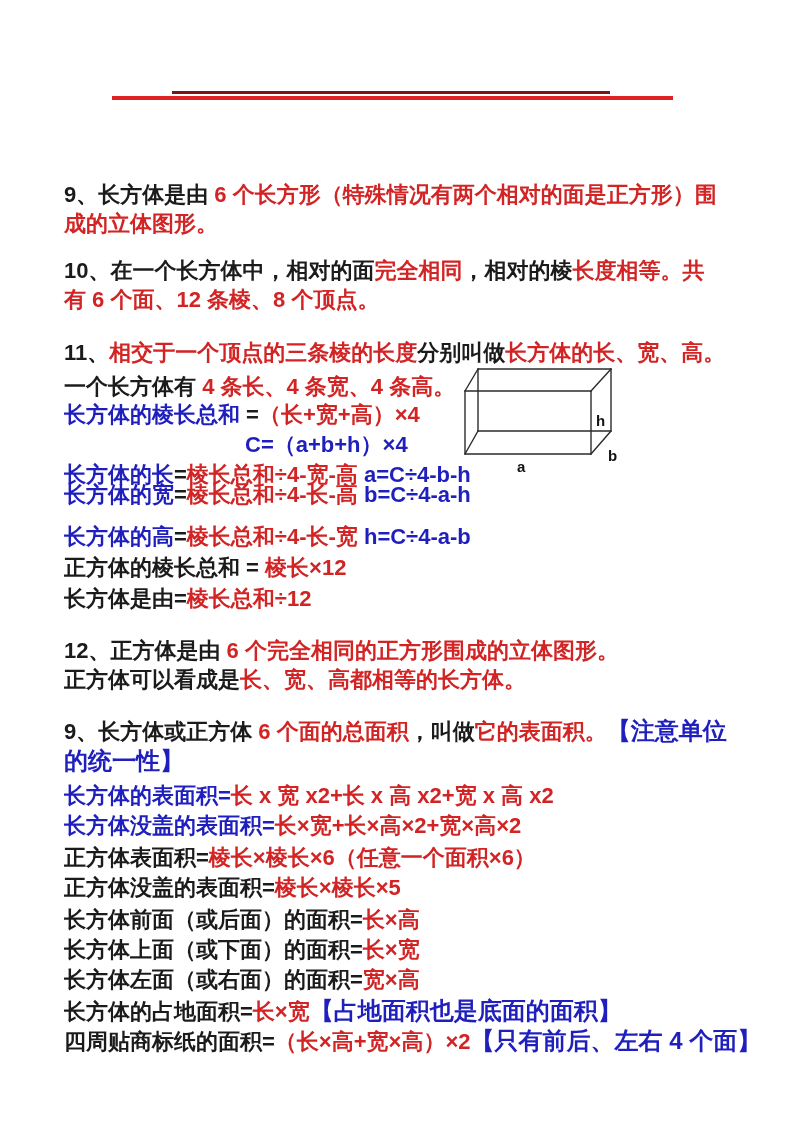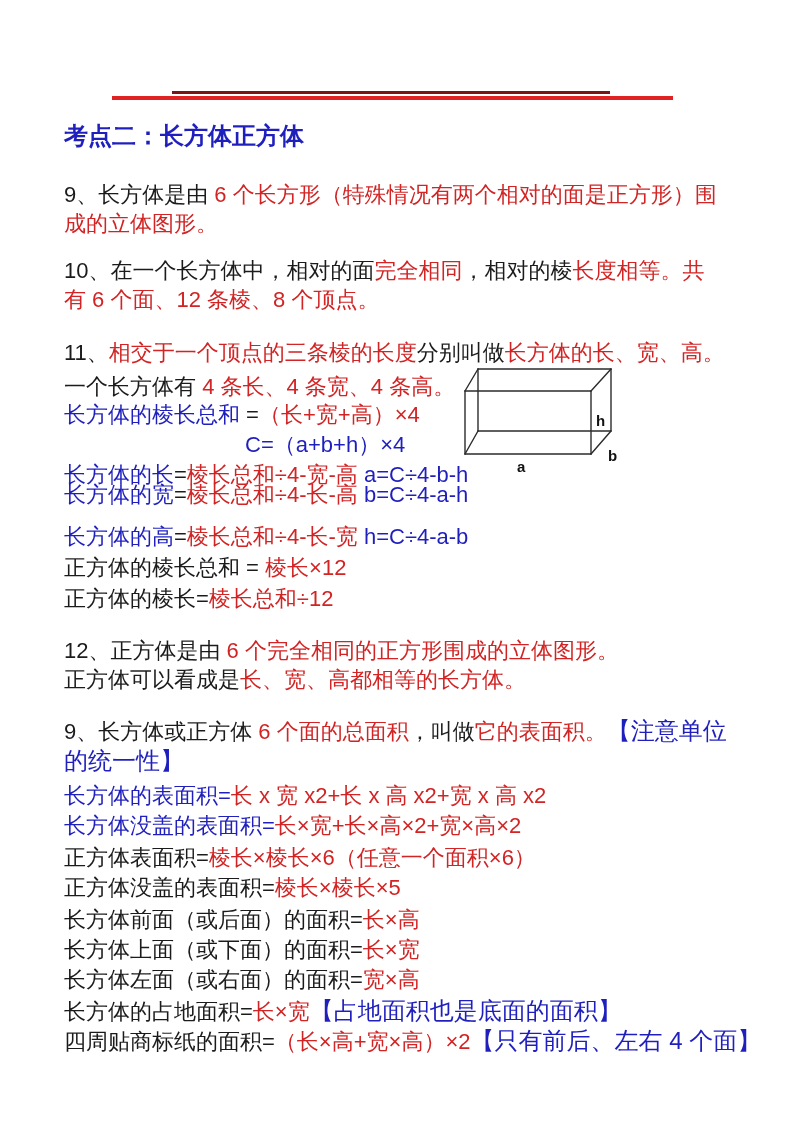--- a/index.html
+++ b/index.html
@@ -19,55 +19,54 @@
   }
   .rule{position:absolute; border:0; margin:0; padding:0;}
   .rule-dark{top:91px; left:172px; width:438px; height:3px; background:var(--rule-dark);}
   .rule-bright{top:96px; left:112px; width:561px; height:4px; background:var(--rule-bright);}
   .heading{
     position:absolute; top:120px; left:64px; margin:0;
     font-size:24px; color:var(--blue); font-weight:bold; white-space:pre;
   }
   .line{
     position:absolute; left:64px; white-space:pre;
-    font-size:22px; line-height:25px; font-weight:normal;
+    font-size:22px; line-height:25px; font-weight:bold;
   }
   .c-black{color:var(--ink);}
   .c-red{color:var(--red);}
   .c-blue{color:var(--blue);}
   .seg-small{font-size:24px;}
   .diagram{position:absolute; left:459px; top:360px;}
   .diagram line{stroke:var(--diagram); stroke-width:1.4; stroke-linecap:round;}
   .diagram text{font-family:"Liberation Sans","DejaVu Sans",sans-serif;
     font-size:15px; font-weight:bold; fill:#111;}
 </style>
 </head>
 <body>
 
 <div class="page">
 
   <div class="rule rule-dark"></div>
   <div class="rule rule-bright"></div>
 
-  <h2 class="heading">考点二：长方体正方体</h2>
 
   <div id="doc">
       <div class="line" style="top: 182px;"><span class="c-black">9、长方体是由 </span><span class="c-red">6 个长方形（特殊情况有两个相对的面是正方形）围</span></div>
       <div class="line" style="top: 211px;"><span class="c-red">成的立体图形。</span></div>
       <div class="line" style="top: 258px;"><span class="c-black">10、在一个长方体中，相对的面</span><span class="c-red">完全相同</span><span class="c-black">，相对的棱</span><span class="c-red">长度相等。共</span></div>
       <div class="line" style="top: 287px;"><span class="c-red">有 6 个面、12 条棱、8 个顶点。</span></div>
       <div class="line" style="top: 340px;"><span class="c-black">11、</span><span class="c-red">相交于一个顶点的三条棱的长度</span><span class="c-black">分别叫做</span><span class="c-red">长方体的长、宽、高。</span></div>
       <div class="line" style="top: 374px;"><span class="c-black">一个长方体有 </span><span class="c-red">4 条长、4 条宽、4 条高。</span></div>
       <div class="line" style="top: 402px;"><span class="c-blue">长方体的棱长总和</span><span class="c-black"> =</span><span class="c-red">（长+宽+高）×4</span></div>
       <div class="line" style="top: 432px; left: 245px;"><span class="c-blue">C=（a+b+h）×4</span></div>
       <div class="line" style="top: 462px;"><span class="c-blue">长方体的长</span><span class="c-black">=</span><span class="c-red">棱长总和÷4-宽-高</span><span class="c-blue"> a=C÷4-b-h</span></div>
       <div class="line" style="top: 482px;"><span class="c-blue">长方体的宽</span><span class="c-black">=</span><span class="c-red">棱长总和÷4-长-高</span><span class="c-blue"> b=C÷4-a-h</span></div>
       <div class="line" style="top: 524px;"><span class="c-blue">长方体的高</span><span class="c-black">=</span><span class="c-red">棱长总和÷4-长-宽</span><span class="c-blue"> h=C÷4-a-b</span></div>
       <div class="line" style="top: 555px;"><span class="c-black">正方体的棱长总和 = </span><span class="c-red">棱长×12</span></div>
-      <div class="line" style="top: 586px;"><span class="c-black">正方体的棱长=</span><span class="c-red">棱长总和÷12</span></div>
+      <div class="line" style="top: 586px;"><span class="c-black">长方体是由=</span><span class="c-red">棱长总和÷12</span></div>
       <div class="line" style="top: 638px;"><span class="c-black">12、正方体是由 </span><span class="c-red">6 个完全相同的正方形围成的立体图形。</span></div>
       <div class="line" style="top: 667px;"><span class="c-black">正方体可以看成是</span><span class="c-red">长、宽、高都相等的长方体。</span></div>
       <div class="line" style="top: 718px;"><span class="c-black">9、长方体或正方体 </span><span class="c-red">6 个面的总面积</span><span class="c-black">，叫做</span><span class="c-red">它的表面积。</span><span class="c-blue seg-small">【注意单位</span></div>
       <div class="line" style="top: 748px;"><span class="c-blue seg-small">的统一性】</span></div>
       <div class="line" style="top: 783px;"><span class="c-blue">长方体的表面积=</span><span class="c-red">长 x 宽 x2+长 x 高 x2+宽 x 高 x2</span></div>
       <div class="line" style="top: 813px; text-align: right;"><span class="c-blue">长方体没盖的表面积=</span><span class="c-red">长×宽+长×高×2+宽×高×2</span></div>
       <div class="line" style="top: 845px;"><span class="c-black">正方体表面积=</span><span class="c-red">棱长×棱长×6（任意一个面积×6）</span></div>
       <div class="line" style="top: 875px;"><span class="c-black">正方体没盖的表面积=</span><span class="c-red">棱长×棱长×5</span></div>
       <div class="line" style="top: 907px;"><span class="c-black">长方体前面（或后面）的面积=</span><span class="c-red">长×高</span></div>
       <div class="line" style="top: 937px;"><span class="c-black">长方体上面（或下面）的面积=</span><span class="c-red">长×宽</span></div>

